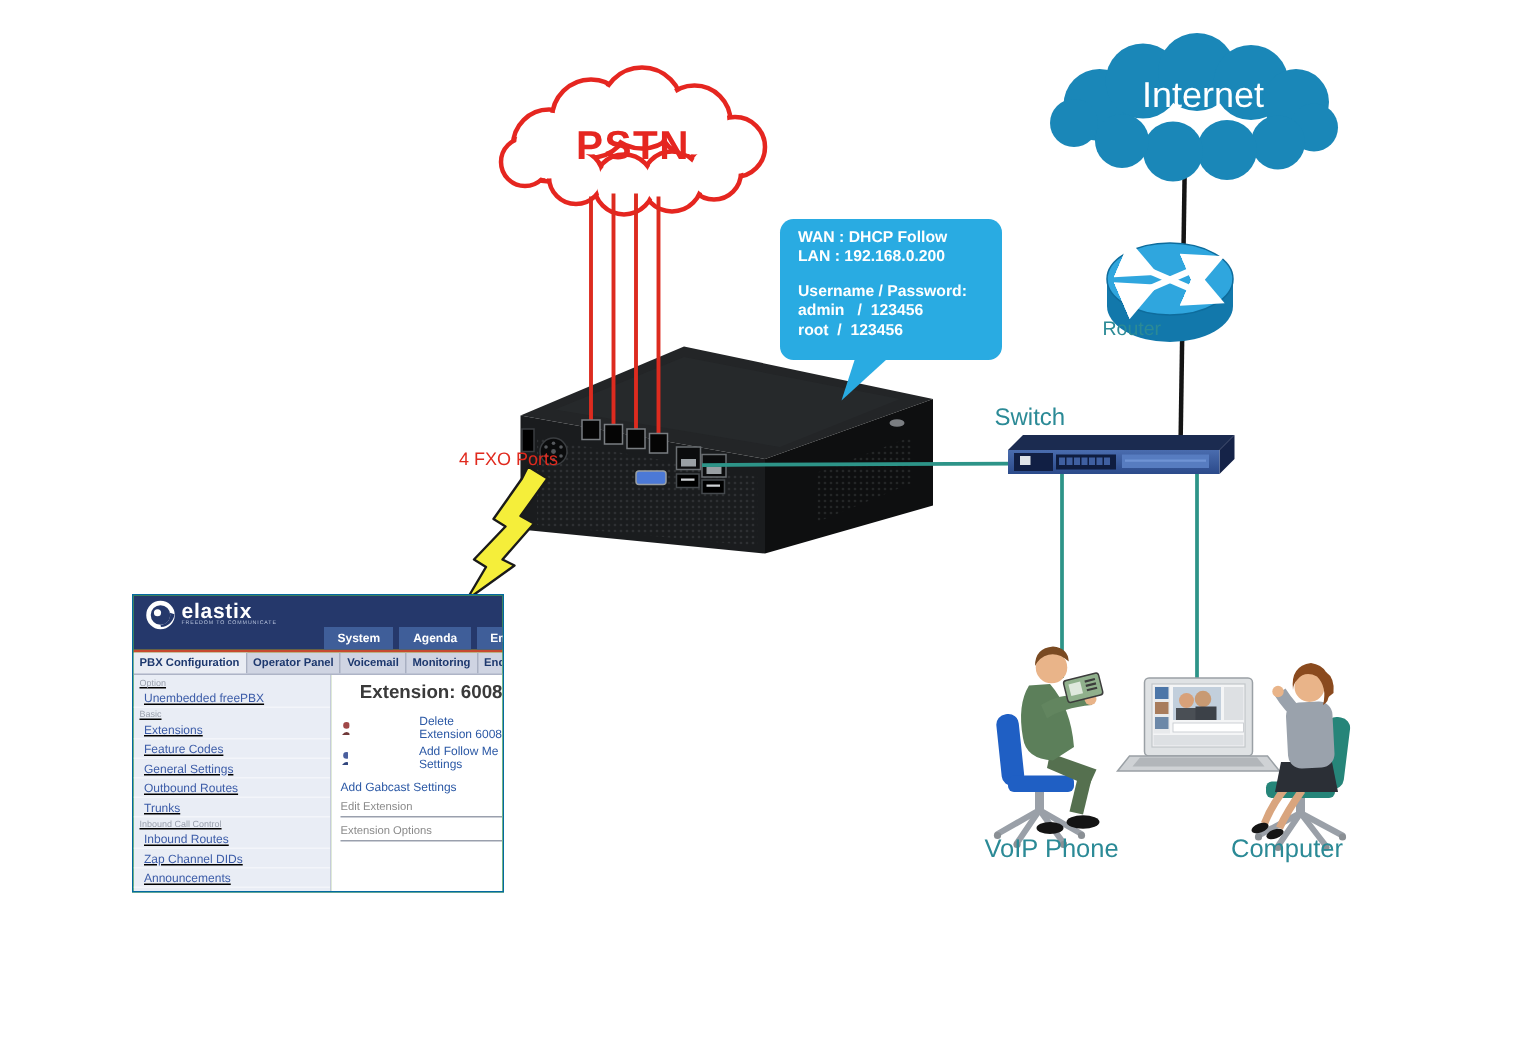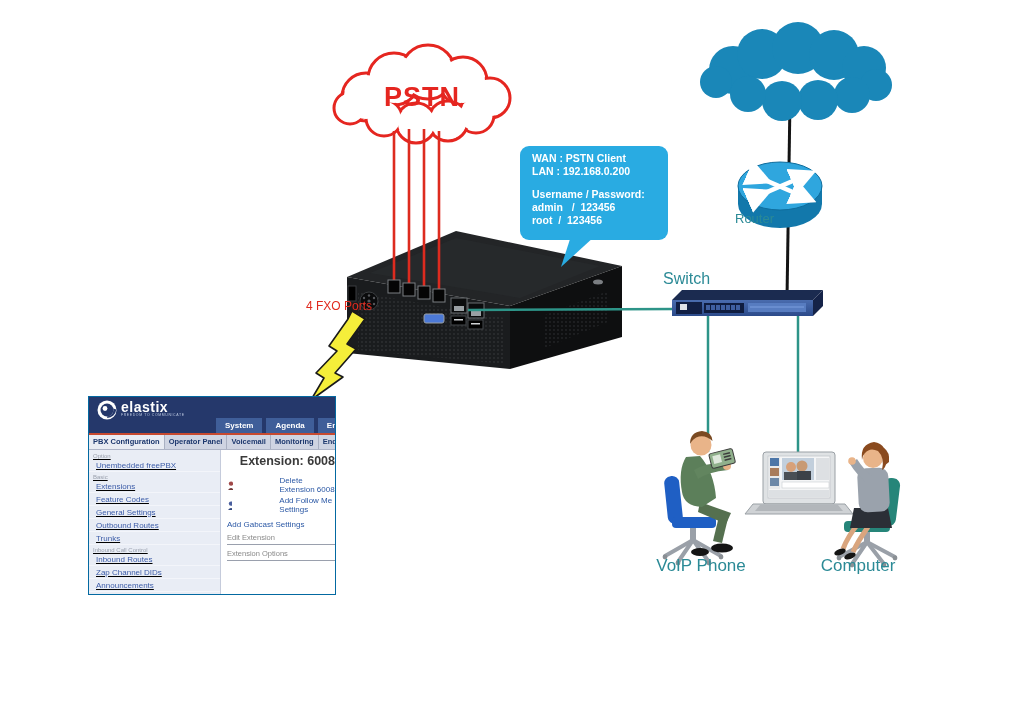--- a/index.html
+++ b/index.html
@@ -277,28 +277,29 @@
     <rect x="858" y="468" width="31" height="44" rx="9" fill="#9aa2ac" transform="rotate(-3 873 490)"></rect>
     <path d="M866,482 Q856,474 850,464 L857,459 Q864,470 872,476 Z" fill="#9aa2ac"></path>
     <circle cx="852" cy="461" r="3.8" fill="#e9b489"></circle>
     <circle cx="873" cy="458" r="10" fill="#e9b489"></circle>
     <path d="M862,460 Q860,444 874,442 Q888,444 886,462 Q886,468 882,470 Q885,458 878,451 Q870,447 865,453 Q862,456 862,460 Z" fill="#8a4a1e"></path>
     <path d="M884,448 Q890,452 889,462 L884,466 Z" fill="#8a4a1e"></path>
   </g>
 </svg>
 
 <div class="lbl lbl-pstn">PSTN</div>
+<div class="lbl lbl-internet">Internet</div>
 <div class="lbl lbl-router">Router</div>
 <div class="lbl lbl-switch">Switch</div>
 <div class="lbl lbl-voip">VoIP Phone</div>
 <div class="lbl lbl-computer">Computer</div>
 <div class="lbl lbl-fxo">4 FXO Ports</div>
 
 <div class="lbl callout-text">
-  <div>WAN : PSTN Client</div>
+  <div>WAN : DHCP Follow</div>
   <div>LAN : 192.168.0.200</div>
   <div class="callout-gap">Username / Password:</div>
   <div>admin   /  123456</div>
   <div>root  /  123456</div>
 </div>
 
 <div class="elastix">
   <div class="ex-header">
     <div class="ex-logo">
       <svg width="20" height="20">

